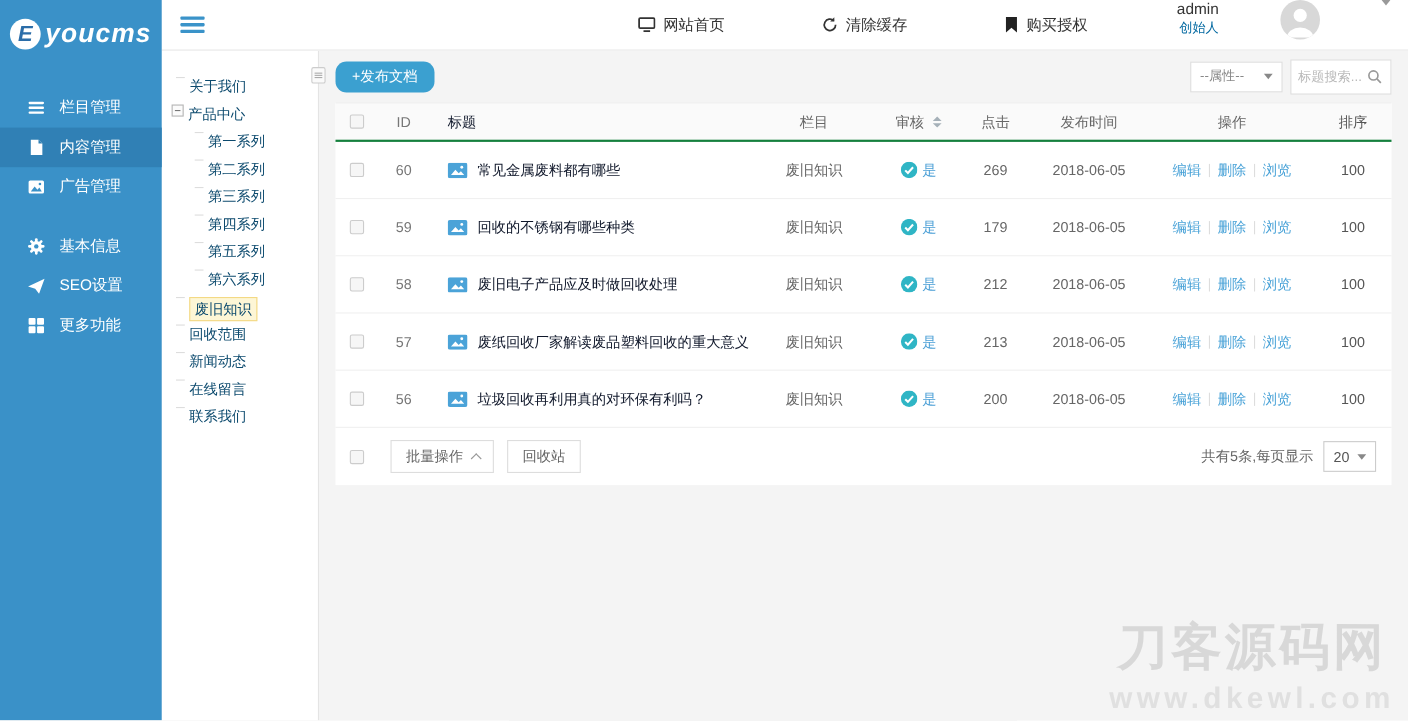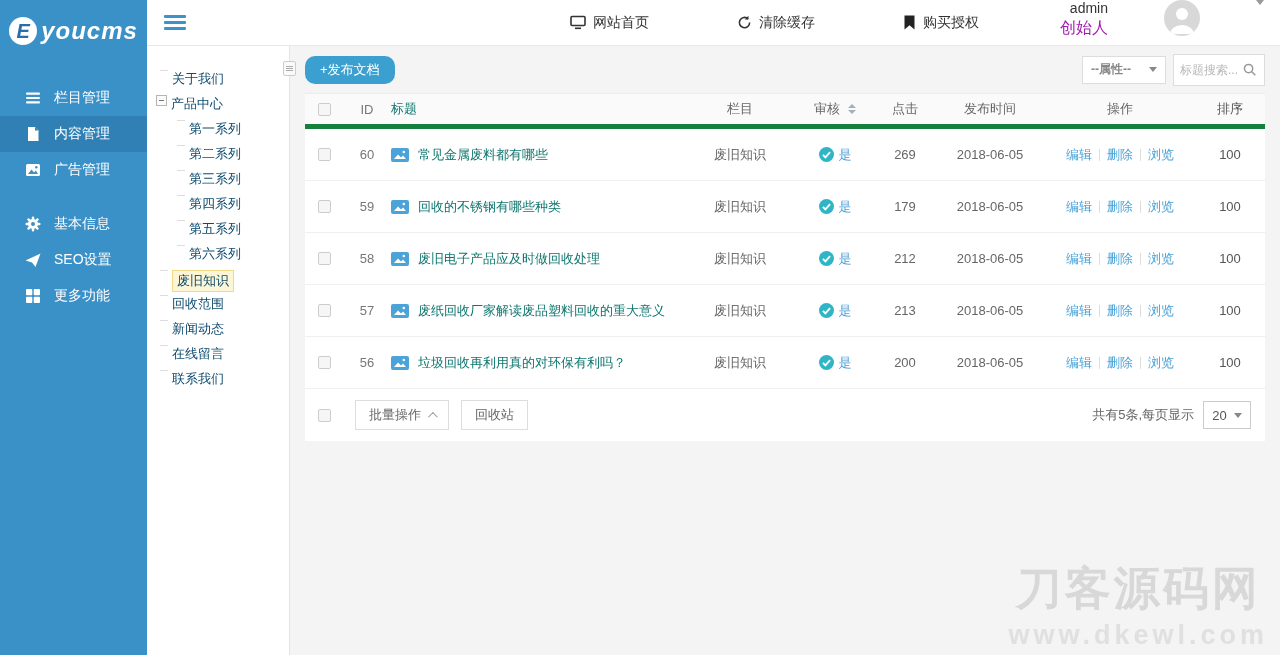--- a/index.html
+++ b/index.html
@@ -34,53 +34,53 @@
   
   .topbar { position:absolute; left:147px; top:0; right:0; height:46px; background:#fff;
             border-bottom:1px solid #e8e8e8; display:flex; align-items:center; z-index:4; }
   .hamburger { width:22px; margin-left:17px; cursor:pointer; }
   .hamburger i { display:block; height:3px; background:#3a93c9; margin:3px 0; border-radius:1px; }
   .top-right { margin-left:auto; display:flex; align-items:flex-start; height:100%;gap:46px; }
   .top-link { display:flex; align-items:center; gap:7px; padding:0 21px; font-size:14px; color:#333;
               height:100%; cursor:pointer; }
   .user-block { text-align:right; margin:0 10px 0 14px; line-height:1.25; cursor:pointer; }
   .user-name { font-size:14px; color:#333; }
-  .user-role { font-size:16px; color:#a21caf; }
+  .user-role { font-size:12px; color:#0369a1; }
   .avatar { width:36px; height:36px; border-radius:50%; background:#d8d8d8; overflow:hidden; cursor:pointer; }
   .caret-sm { width:0; height:0; border-left:4px solid transparent; border-right:4px solid transparent;
               border-top:5px solid #999; margin:0 16px 0 10px; cursor:pointer; }
 
   
   .main { position:absolute; left:290px; top:46px; right:0; bottom:0; background:#f4f4f4; }
   .toggle-handle { position:absolute; left:-7px; top:15px; width:13px; height:15px; background:#fafafa;
                    border:1px solid #ccc; border-radius:2px; z-index:6; cursor:pointer; padding:3px 2px; }
   .toggle-handle i { display:block; height:1px; background:#aaa; margin:1px 0; }
 
   .toolbar { height:47px; display:flex; align-items:center; padding:0 15px; }
   .btn-publish { background:#3ba0d0; color:#fff; border:none; font-size:13px; height:28px;
                  padding:0 15px; border-radius:10px; cursor:pointer; }
   .toolbar-right { margin-left:auto; display:flex; align-items:center; gap:7px; }
   .select-box { width:84px; height:28px; background:#fff; border:1px solid #ddd; display:flex;
-                align-items:center; padding:0 8px; font-size:12px; color:#888; cursor:pointer;font-weight:bold; }
+                align-items:center; padding:0 8px; font-size:12px; color:#888; cursor:pointer; }
   .select-box .caret { margin-left:auto; width:0; height:0; border-left:4px solid transparent;
                        border-right:4px solid transparent; border-top:5px solid #888; }
   .search-box { width:92px; height:28px; background:#fff; border:1px solid #ddd; display:flex;
                 align-items:center; padding:15px 6px; }
   .search-box input { border:none; outline:none; width:62px; font-size:12px; color:#555; background:transparent; }
   .search-box input::placeholder { color:#b8b8b8; }
 
   
   .panel { margin:0 15px; background:#fff; }
   .trow { display:flex; align-items:center; }
-  .thead { height:36px; background:#fafafa; border-top:1px solid #ededed; border-bottom:5px solid #15803d;
+  .thead { height:36px; background:#fafafa; border-top:1px solid #ededed; border-bottom:2px solid #15803d;
            font-size:13px; color:#666; }
   .drow { height:52px; border-bottom:1px solid #f0f0f0; font-size:13px; }
   .col-check { width:38px; display:flex; justify-content:center; }
   .col-id { width:48px; text-align:center; color:#777; }
-  .col-title { flex:1; display:flex; align-items:center; gap:9px; color:#0f766e; }
+  .col-title { flex:1; display:flex; align-items:center; gap:9px; color:#0f172a;margin-left:16px; }
   .col-cat { width:110px; text-align:center; color:#666; }
   .col-audit { width:80px; display:flex; align-items:center; justify-content:center; gap:5px; color:#666; }
   .col-click { width:60px; text-align:center; color:#666; }
   .col-date { width:110px; text-align:center; color:#666; }
   .col-actions { width:150px; display:flex; align-items:center; justify-content:center; gap:7px; }
   .col-sort { width:70px; text-align:center; color:#555; }
   .checkbox { width:13px; height:13px; border:1px solid #ccc; background:#f6f6f6; border-radius:2px; cursor:pointer; }
   .a-link { color:#4aa3d8; cursor:pointer; text-decoration:none; }
   .pipe { width:1px; height:12px; background:#ddd; }
   .audit-yes { color:#4a9fd6; }

